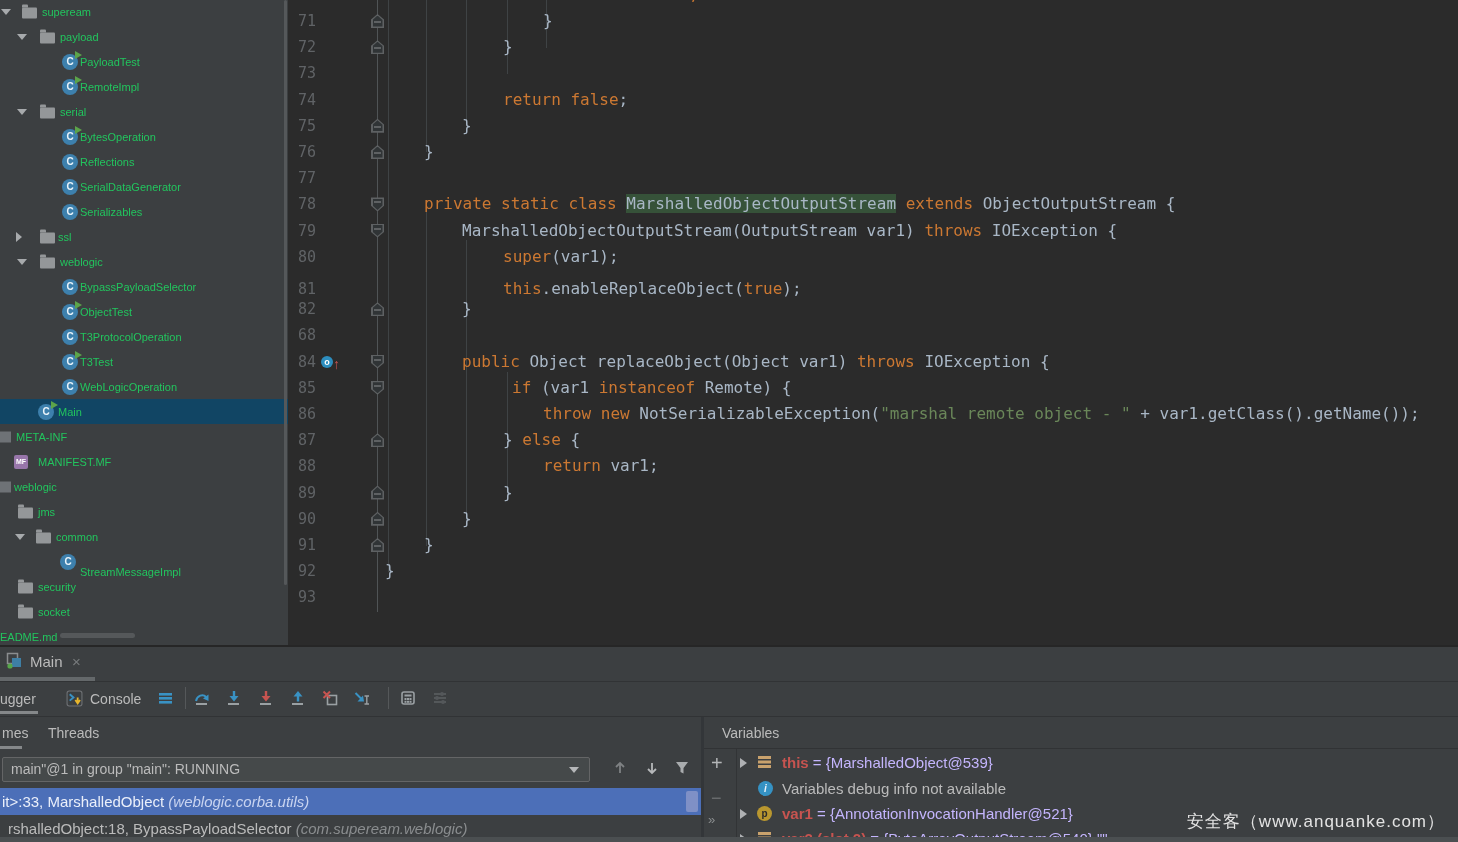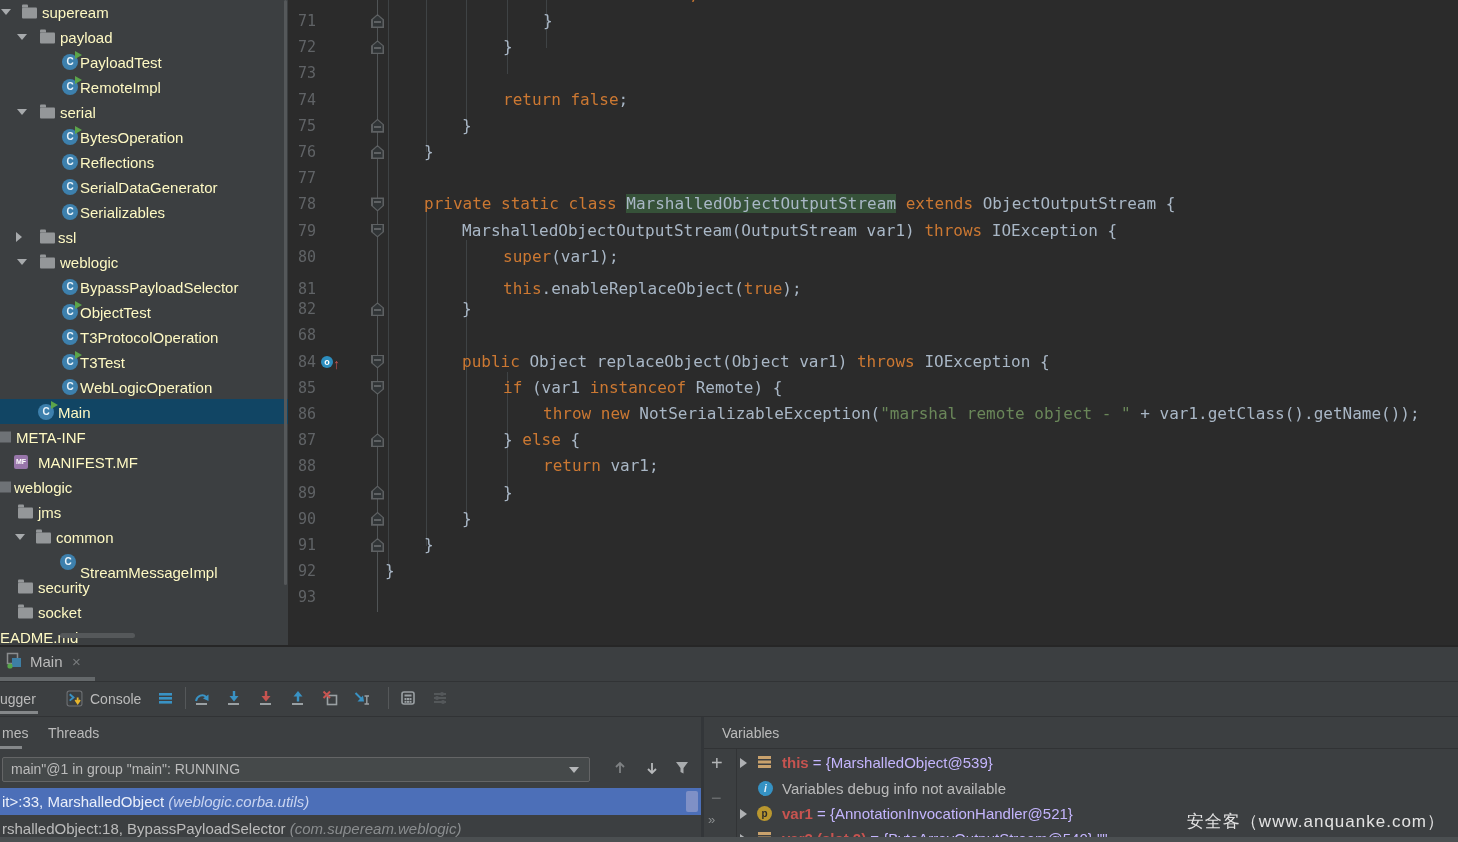--- a/index.html
+++ b/index.html
@@ -2,21 +2,21 @@
 <html><head>
 <meta charset="utf-8">
 <style>
   html,body{margin:0;padding:0;}
   body{width:1458px;height:842px;position:relative;overflow:hidden;background:#2B2B2B;
        font-family:"Liberation Sans",sans-serif;-webkit-font-smoothing:antialiased;}
   
   #tree{position:absolute;left:0;top:0;width:288px;height:645px;background:#3C3F41;overflow:hidden;border-right:1px solid #323232;}
   .trow{position:absolute;left:0;width:100%;height:25px;}
   .trow.sel{background:#114564;}
-  .tlabel{position:absolute;top:50%;transform:translateY(-50%);font-size:15px;color:#fef9c3;white-space:nowrap;}
+  .tlabel{position:absolute;top:50%;transform:translateY(-50%);font-size:11px;color:#22c55e;white-space:nowrap;}
   .tarrow{position:absolute;top:50%;width:0;height:0;}
   .tarrow.down{margin-top:-3px;border-left:5px solid transparent;border-right:5px solid transparent;border-top:6px solid #A7AAAC;}
   .tarrow.right{margin-top:-5px;border-top:5px solid transparent;border-bottom:5px solid transparent;border-left:6px solid #A7AAAC;}
   .ticon{position:absolute;top:50%;transform:translateY(-50%);}
   .ticon.folder{width:15px;height:11px;background:#949799;border-radius:1px;margin-top:1px;}
   .ticon.folder::before{content:"";position:absolute;left:0;top:-3px;width:6px;height:3px;background:#949799;border-radius:1px 1px 0 0;}
   .ticon.class{width:16px;height:16px;border-radius:50%;background:#3D80AD;color:#EAF4FB;font-size:10px;font-weight:bold;text-align:center;line-height:16px;}
   .ticon.class.run::after{content:"";position:absolute;right:-4px;top:-3px;border-top:4px solid transparent;border-bottom:4px solid transparent;border-left:7px solid #5CA44A;}
   .ticon.package{width:11px;height:11px;background:#6E7276;}
   .ticon.manifest{width:14px;height:14px;background:#9876AA;color:#FFFFFF;font-size:7px;font-weight:bold;text-align:center;line-height:14px;border-radius:2px;}
@@ -207,21 +207,21 @@
     <div class="cline" style="top: 112.8px;"><span class="lnum">75</span><span class="fold up"><span class="o"></span><span class="i"></span><span class="d"></span></span><span class="ctext" style="left: 174px;"><span class="cp">}</span></span></div>
     <div class="cline" style="top: 139px;"><span class="lnum">76</span><span class="fold up"><span class="o"></span><span class="i"></span><span class="d"></span></span><span class="ctext" style="left: 136px;"><span class="cp">}</span></span></div>
     <div class="cline" style="top: 165.2px;"><span class="lnum">77</span></div>
     <div class="cline" style="top: 191.4px;"><span class="lnum">78</span><span class="fold down"><span class="o"></span><span class="i"></span><span class="d"></span></span><span class="ctext" style="left: 136px;"><span class="ck">private static class </span><span class="ch">MarshalledObjectOutputStream</span><span class="cp"> </span><span class="ck">extends</span><span class="cp"> ObjectOutputStream {</span></span></div>
     <div class="cline" style="top: 217.6px;"><span class="lnum">79</span><span class="fold down"><span class="o"></span><span class="i"></span><span class="d"></span></span><span class="ctext" style="left: 174px;"><span class="cp">MarshalledObjectOutputStream(OutputStream var1) </span><span class="ck">throws</span><span class="cp"> IOException {</span></span></div>
     <div class="cline" style="top: 243.8px;"><span class="lnum">80</span><span class="ctext" style="left: 215px;"><span class="ck">super</span><span class="cp">(var1);</span></span></div>
     <div class="cline" style="top: 276px;"><span class="lnum">81</span><span class="ctext" style="left: 215px;"><span class="ck">this</span><span class="cp">.enableReplaceObject(</span><span class="ck">true</span><span class="cp">);</span></span></div>
     <div class="cline" style="top: 296.2px;"><span class="lnum">82</span><span class="fold up"><span class="o"></span><span class="i"></span><span class="d"></span></span><span class="ctext" style="left: 174px;"><span class="cp">}</span></span></div>
     <div class="cline" style="top: 322.4px;"><span class="lnum">68</span></div>
     <div class="cline" style="top: 348.6px;"><span class="lnum">84</span><span class="fold down"><span class="o"></span><span class="i"></span><span class="d"></span></span><span class="ovr"><span class="c">o</span><span class="a">↑</span></span><span class="ctext" style="left: 174px;"><span class="ck">public </span><span class="cp">Object replaceObject(Object var1) </span><span class="ck">throws</span><span class="cp"> IOException {</span></span></div>
-    <div class="cline" style="top: 374.8px;"><span class="lnum">85</span><span class="fold down"><span class="o"></span><span class="i"></span><span class="d"></span></span><span class="ctext" style="left: 215px;"><span class="ck">if</span><span class="cp"> (var1 </span><span class="ck">instanceof</span><span class="cp"> Remote) {</span></span></div>
+    <div class="cline" style="top: 374.8px;"><span class="lnum">85</span><span class="fold down"><span class="o"></span><span class="i"></span><span class="d"></span></span><span class="ctext" style="left: 224px;"><span class="ck">if</span><span class="cp"> (var1 </span><span class="ck">instanceof</span><span class="cp"> Remote) {</span></span></div>
     <div class="cline" style="top: 401px;"><span class="lnum">86</span><span class="ctext" style="left: 255px;"><span class="ck">throw new </span><span class="cp">NotSerializableException(</span><span class="cs">"marshal remote object - "</span><span class="cp"> + var1.getClass().getName());</span></span></div>
     <div class="cline" style="top: 427.2px;"><span class="lnum">87</span><span class="fold up"><span class="o"></span><span class="i"></span><span class="d"></span></span><span class="ctext" style="left: 215px;"><span class="cp">} </span><span class="ck">else</span><span class="cp"> {</span></span></div>
     <div class="cline" style="top: 453.4px;"><span class="lnum">88</span><span class="ctext" style="left: 255px;"><span class="ck">return</span><span class="cp"> var1;</span></span></div>
     <div class="cline" style="top: 479.6px;"><span class="lnum">89</span><span class="fold up"><span class="o"></span><span class="i"></span><span class="d"></span></span><span class="ctext" style="left: 215px;"><span class="cp">}</span></span></div>
     <div class="cline" style="top: 505.8px;"><span class="lnum">90</span><span class="fold up"><span class="o"></span><span class="i"></span><span class="d"></span></span><span class="ctext" style="left: 174px;"><span class="cp">}</span></span></div>
     <div class="cline" style="top: 532px;"><span class="lnum">91</span><span class="fold up"><span class="o"></span><span class="i"></span><span class="d"></span></span><span class="ctext" style="left: 136px;"><span class="cp">}</span></span></div>
     <div class="cline" style="top: 558.2px;"><span class="lnum">92</span><span class="ctext" style="left: 97px;"><span class="cp">}</span></span></div>
     <div class="cline" style="top: 584.4px;"><span class="lnum">93</span></div>
   </div>
 
@@ -320,21 +320,21 @@
 </svg>
 <svg class="abs" style="left:644px;top:760px;z-index:2" width="16" height="16" viewBox="0 0 16 16">
   <path d="M8 3 V13 M4 9 L8 13 L12 9" stroke="#B6B8BA" stroke-width="1.8" fill="none"></path>
 </svg>
 <svg class="abs" style="left:674px;top:760px;z-index:2" width="16" height="16" viewBox="0 0 16 16">
   <path d="M2 2 H14 L9.5 8 V13.5 L6.5 12 V8 Z" fill="#A9ACAE"></path>
 </svg>
 
 <div id="frames">
     <div class="framerow sel" style="top: 788px; z-index: 2;"><span style="padding-left: 2px;">it&gt;:33, MarshalledObject </span><span class="pkg">(weblogic.corba.utils)</span></div>
-    <div class="framerow" style="top: 815px; z-index: 2;"><span style="padding-left: 2px;">rshalledObject:18, BypassPayloadSelector </span><span class="pkg">(com.supeream.weblogic)</span></div>
+    <div class="framerow" style="top: 815px; z-index: 2;"><span style="padding-left: 8px;">rshalledObject:18, BypassPayloadSelector </span><span class="pkg">(com.supeream.weblogic)</span></div>
   </div>
 <div class="abs" style="left:686px;top:791px;width:12px;height:21px;background:#7F90C6;border-radius:2px;z-index:3"></div>
 
 <div class="abs" style="left:701px;top:717px;width:3px;height:125px;background:#333639;z-index:2"></div>
 <div class="abs tabtext" style="left:722px;top:718px;height:30px;line-height:30px;z-index:2">Variables</div>
 <div class="hline" style="left:704px;top:748px;width:754px;z-index:2"></div>
 <div class="vline" style="left:736px;top:749px;height:93px;z-index:2"></div>
 <div class="abs" style="left:711px;top:752px;font-size:20px;color:#B4B6B8;z-index:2">+</div>
 <div class="abs" style="left:711px;top:788px;font-size:18px;color:#6E7173;z-index:2">−</div>
 <div class="abs" style="left:708px;top:812px;font-size:13px;color:#8A8D8F;z-index:2">»</div>

